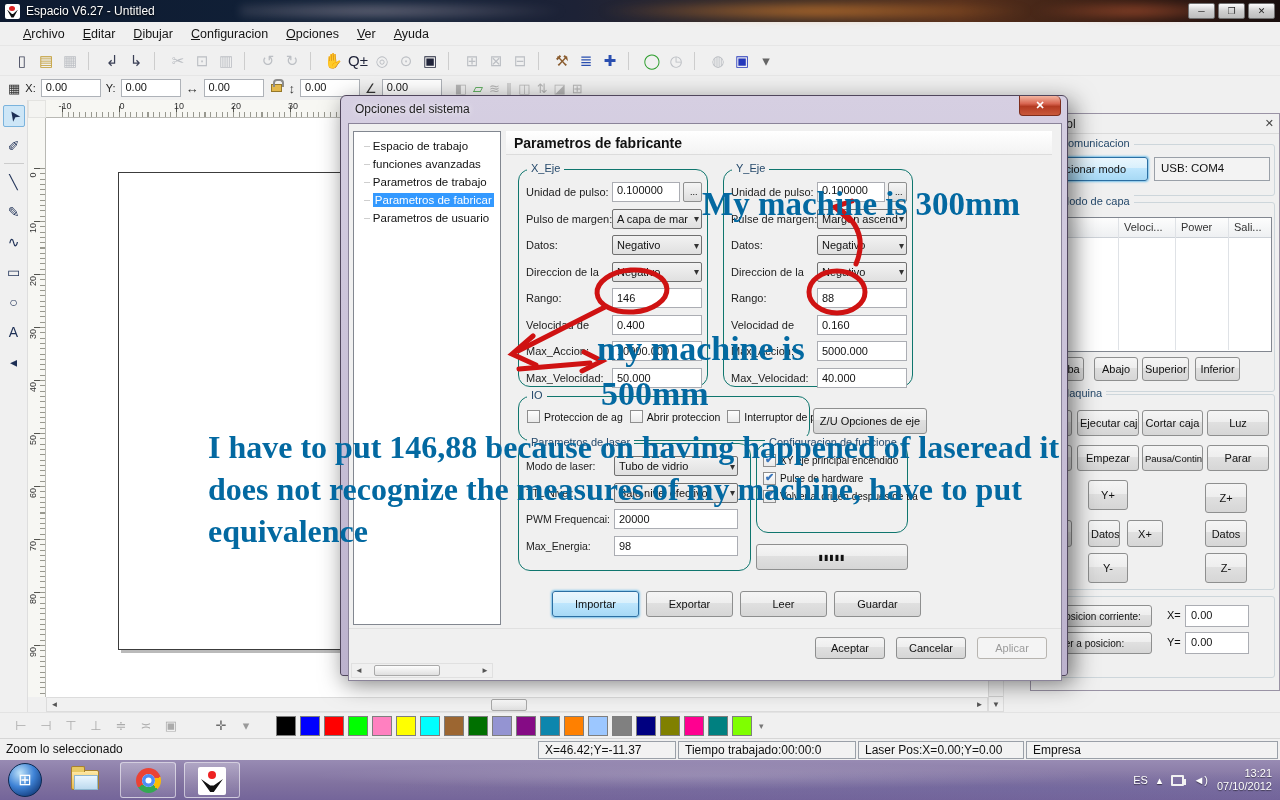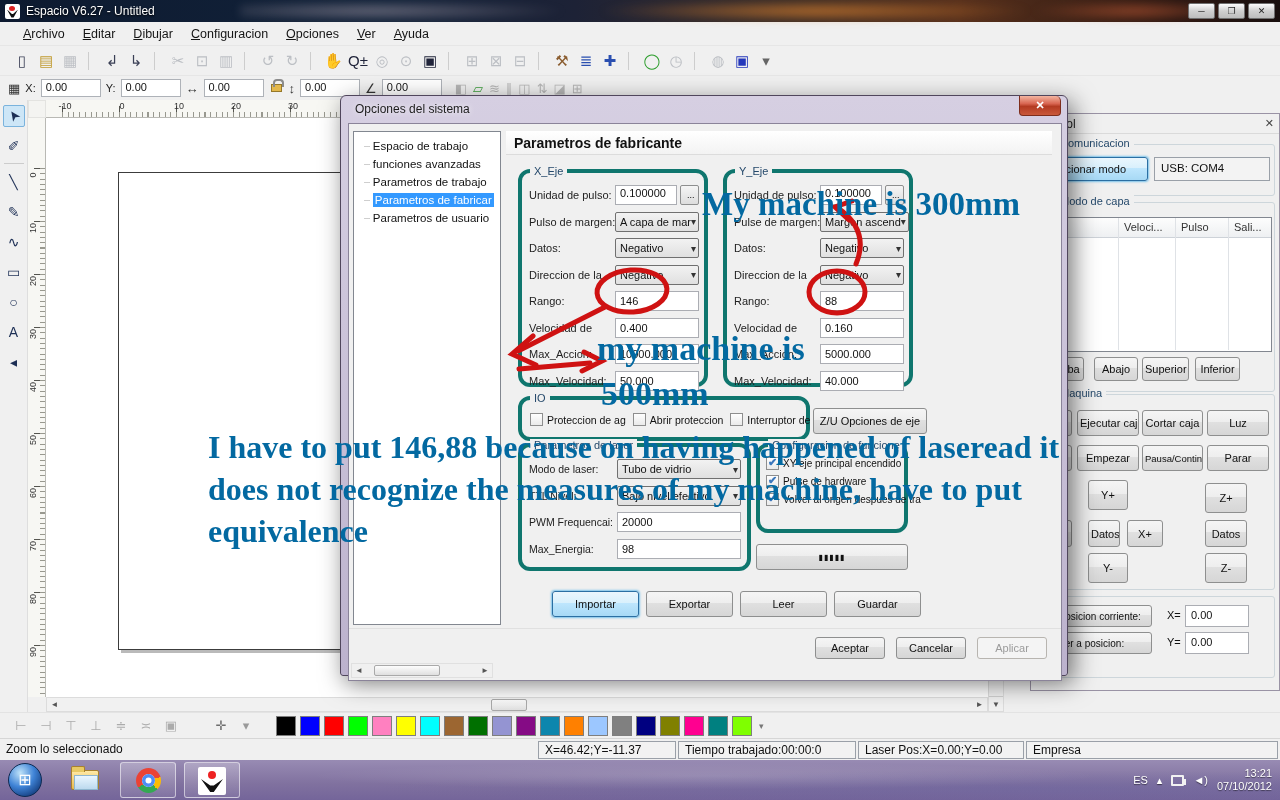--- a/index.html
+++ b/index.html
@@ -174,21 +174,21 @@
   .dlg-tree{position:absolute;left:4px;top:7px;width:148px;height:494px;background:#fff;border:1px solid #828790;
     padding-top:6px;font-size:11.5px;}
   .titem{height:18px;line-height:17px;padding-left:10px;white-space:nowrap;overflow:hidden;color:#111;}
   .titem::before{content:"┄ ";color:#aaa;font-size:10px;}
   .titem.selected .tlabel{background:#3399ff;color:#fff;padding:1px 2px;}
   .tscroll{position:absolute;left:2px;bottom:2px;width:142px;height:15px;background:#f0f0f0;border:1px solid #e0e0e0;}
   .tscroll .arr{position:absolute;top:0;font-size:8px;color:#555;width:14px;text-align:center;line-height:13px;}
   .tscroll .thumb{position:absolute;left:22px;top:1px;width:66px;height:11px;border:1px solid #a9a9a9;border-radius:2px;background:linear-gradient(#fdfdfd,#dfdfdf);}
   .dlg-header{position:absolute;left:157px;top:7px;width:546px;height:24px;background:linear-gradient(#ffffff,#f3f3f3);
     border-bottom:1px solid #dcdcdc;font-weight:bold;font-size:14px;padding:4px 0 0 8px;}
-  .gb{position:absolute;border:4px solid #0f766e;border-radius:12px;}
+  .gb{position:absolute;border:1px solid #0f766e;border-radius:12px;}
   .gb .gt{position:absolute;top:-8px;left:8px;background:#f0f0f0;padding:0 4px;font-size:11px;color:#25496b;}
   .g-x{left:169px;top:45px;width:190px;height:218px;}
   .g-y{left:374px;top:45px;width:190px;height:218px;}
   .rows{position:absolute;left:7px;top:11px;right:5px;display:flex;flex-direction:column;gap:4.5px;}
   .prow{display:flex;align-items:center;height:22px;}
   .plabel{width:86px;font-size:11px;color:#222;white-space:nowrap;overflow:hidden;flex:0 0 86px;}
   .prow .ctl{display:none;height:20px;font-size:11px;align-items:center;}
   .prow.unit .ctl.unit{display:flex;width:92px;}
   .prow.combo .ctl.combo{display:flex;width:92px;}
   .prow.input .ctl.inputbox{display:flex;width:92px;border:1px solid #abadb3;background:#fff;padding:1px 4px;}
@@ -514,21 +514,21 @@
       <button class="w7btn focus btn-mode">Seleccionar modo</button>
       <div class="port">USB: COM4</div>
     </div>
 
     <div class="cpg g-layers">
       <span class="gt">Modo de capa</span>
       <div class="ltable">
         <div class="lt-head">
           <span class="c0">Modo</span>
           <span class="c1">Veloci...</span>
-          <span class="c2">Pulso</span>
+          <span class="c2">Power</span>
           <span class="c3">Sali...</span>
         </div>
         <span class="lt-vline" style="left:101px;"></span>
         <span class="lt-vline" style="left:158px;"></span>
         <span class="lt-vline" style="left:211px;"></span>
       </div>
       <div class="lbtns">
         <button class="w7btn" style="left:34px;top:154px;width:38px;">Arriba</button>
         <button class="w7btn" style="left:82px;top:154px;width:44px;">Abajo</button>
         <button class="w7btn" style="left:130px;top:154px;width:47px;">Superior</button>

